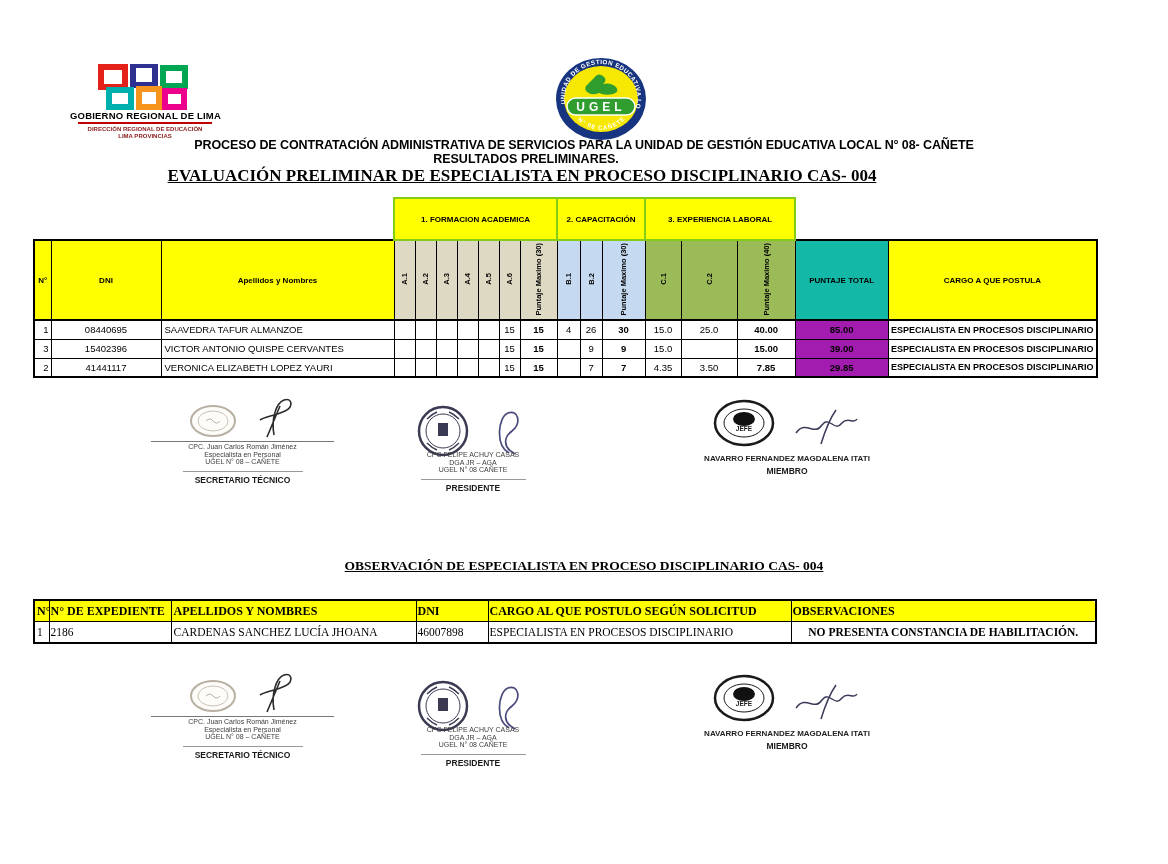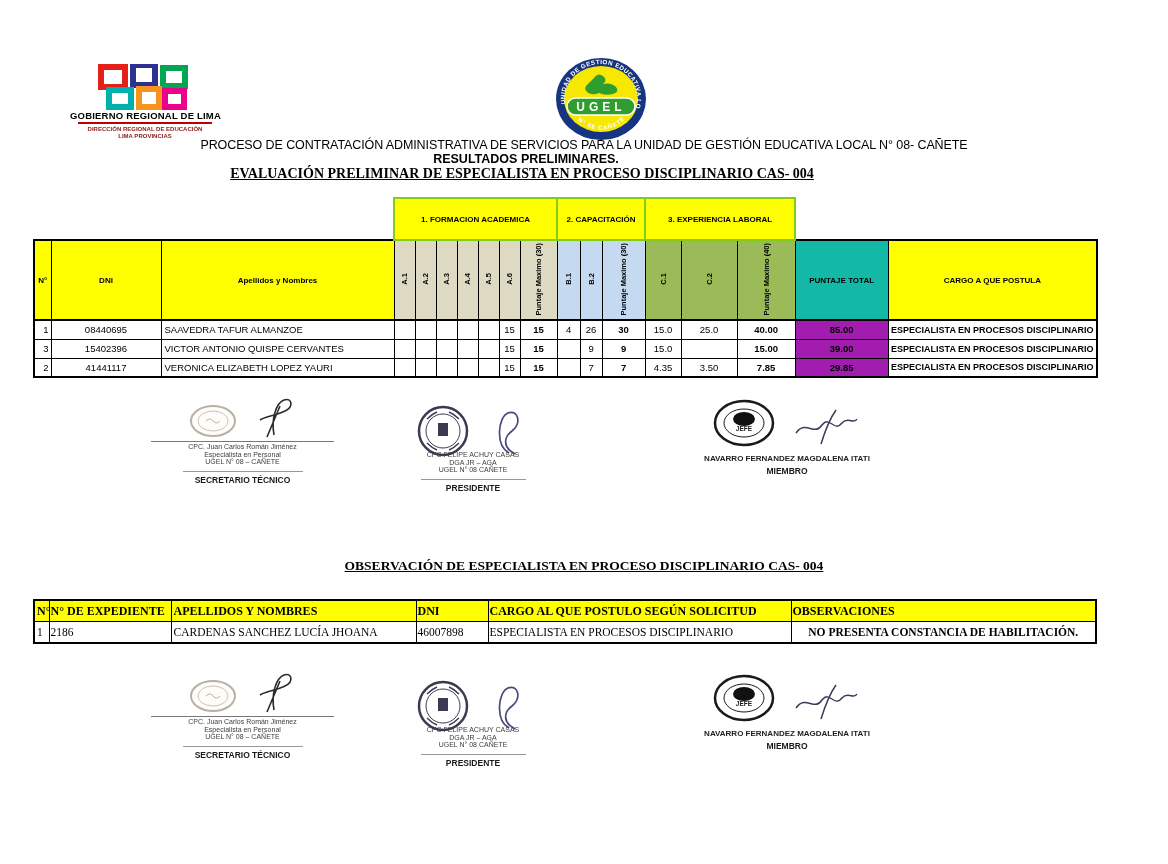--- a/index.html
+++ b/index.html
@@ -7,25 +7,25 @@
         font-family:"Liberation Sans",sans-serif;color:#000;}
   
   .gob-logo{position:absolute;left:70px;top:64px;width:150px;text-align:center;}
   .gob-logo .blocks{margin:0 auto;display:block;}
   .gob-title{font-size:9.5px;font-weight:bold;letter-spacing:.2px;white-space:nowrap;}
   .gob-underline{height:2px;background:#c00000;margin:1px 8px 2px 8px;}
   .gob-sub{font-size:6px;font-weight:bold;color:#8b2020;line-height:7px;}
   .ugel-logo{position:absolute;left:554px;top:56px;}
   
   .title1{position:absolute;left:0;top:138px;width:1168px;text-align:center;
-          font-size:12.5px;font-weight:normal;letter-spacing:-0.1px;}
+          font-size:12.5px;font-weight:bold;letter-spacing:-0.1px;}
   .title2{position:absolute;left:0;top:152px;width:1052px;text-align:center;
           font-size:12.5px;font-weight:bold;}
   .title3{position:absolute;left:0;top:166px;width:1044px;text-align:center;
-          font-family:"Liberation Serif",serif;font-size:14px;font-weight:bold;text-decoration:underline;}
+          font-family:"Liberation Serif",serif;font-size:17px;font-weight:bold;text-decoration:underline;}
   
   .t1{position:absolute;left:33px;top:197px;border-collapse:collapse;table-layout:fixed;width:1063px;}
   .t1 td{border:1px solid #000;overflow:hidden;vertical-align:middle;font-size:9.5px;}
   .t1 td.nb{border:none;background:#fff;}
   .t1 .grp{background:#FFFF00;font-weight:bold;font-size:8px;text-align:center;border:2px solid #84cc16;}
   .t1 .hy{background:#FFFF00;font-weight:bold;text-align:center;font-size:8px;}
   .t1 .ht{background:#DDD9C3;}
   .t1 .hb{background:#C5D9F1;}
   .t1 .hg{background:#9BBB59;}
   .t1 .hgr{background:#14b8a6;font-weight:bold;text-align:center;font-size:8px;}

